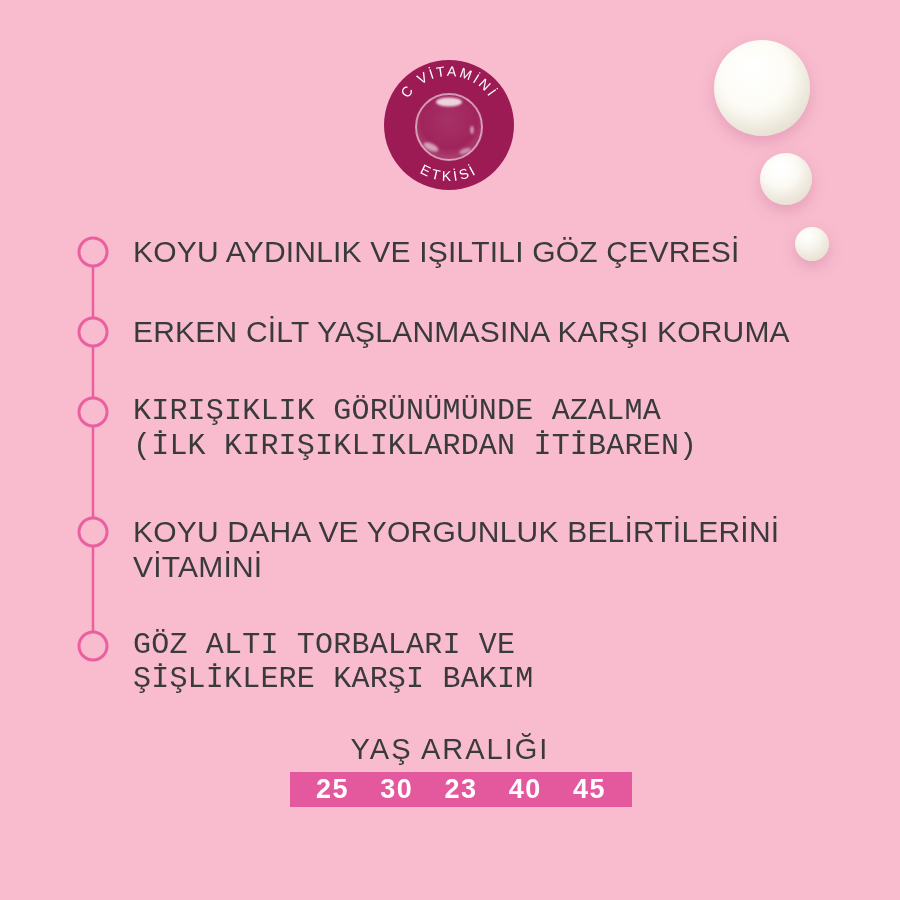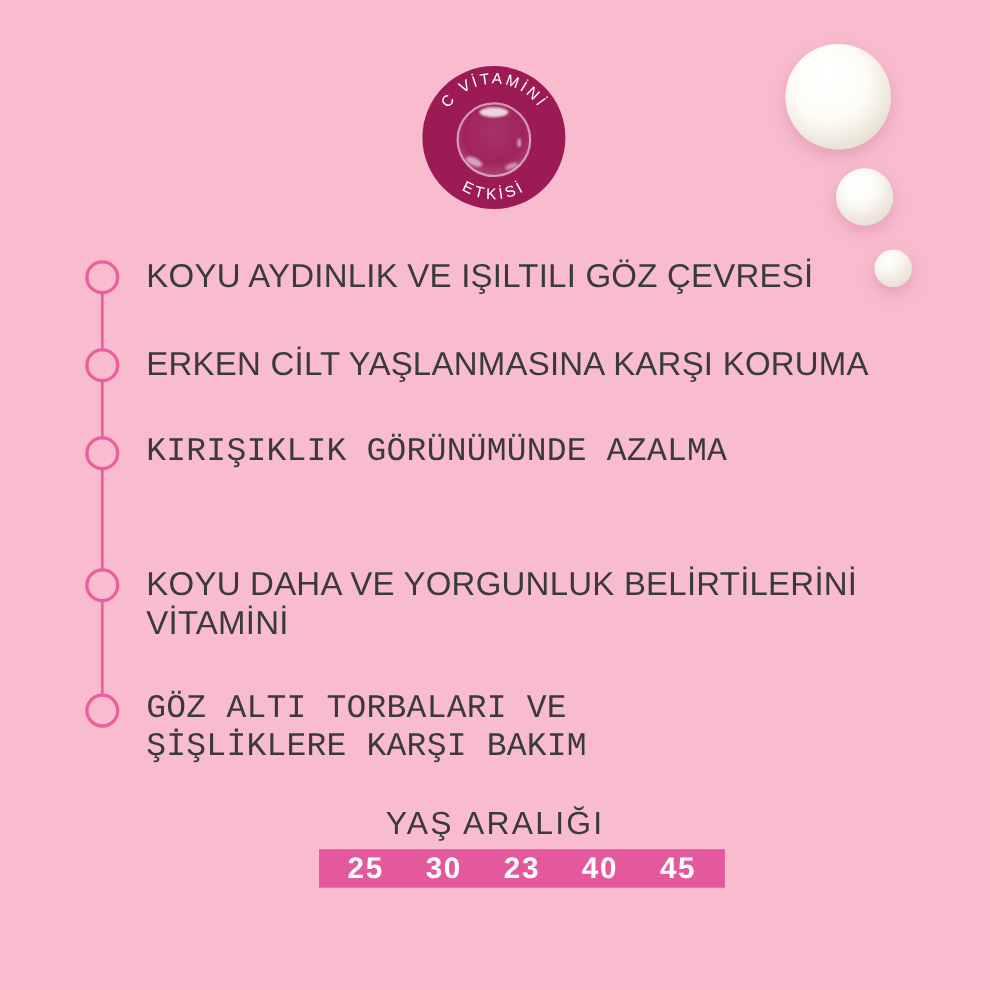--- a/index.html
+++ b/index.html
@@ -48,21 +48,21 @@
   .b4{top:514px;}
   .b5{top:628px;line-height:34px;font-family:Liberation Mono, monospace;}
 
   
   .age-label{
     position:absolute;left:0;top:733px;width:900px;
     text-align:center;font-size:29px;letter-spacing:2px;
     color:#3A3A3C;
   }
   .age-bar{
-    position:absolute;left:290px;top:772px;width:369px;height:35px;
+    position:absolute;left:290px;top:772px;width:342px;height:35px;
     background:#E4589D;
     display:flex;align-items:center;justify-content:space-between;
     padding:0 26px;box-sizing:border-box;
   }
   .age-bar span{
     color:#ffffff;font-size:27px;font-weight:bold;letter-spacing:1.5px;
   }
 </style>
 </head>
 <body>
@@ -121,20 +121,21 @@
   <div class="benefit b1">
     <span>KOYU AYDINLIK VE IŞILTILI GÖZ ÇEVRESİ</span>
 
   </div>
   <div class="benefit b2">
     <span>ERKEN CİLT YAŞLANMASINA KARŞI KORUMA</span>
 
   </div>
   <div class="benefit b3">
     <span>KIRIŞIKLIK GÖRÜNÜMÜNDE AZALMA</span>
+    <span>(İLK KIRIŞIKLIKLARDAN İTİBAREN)</span>
   </div>
   <div class="benefit b4">
     <span>KOYU DAHA VE YORGUNLUK BELİRTİLERİNİ</span>
     <span>VİTAMİNİ</span>
   </div>
   <div class="benefit b5">
     <span>GÖZ ALTI TORBALARI VE</span>
     <span>ŞİŞLİKLERE KARŞI BAKIM</span>
   </div>
 

